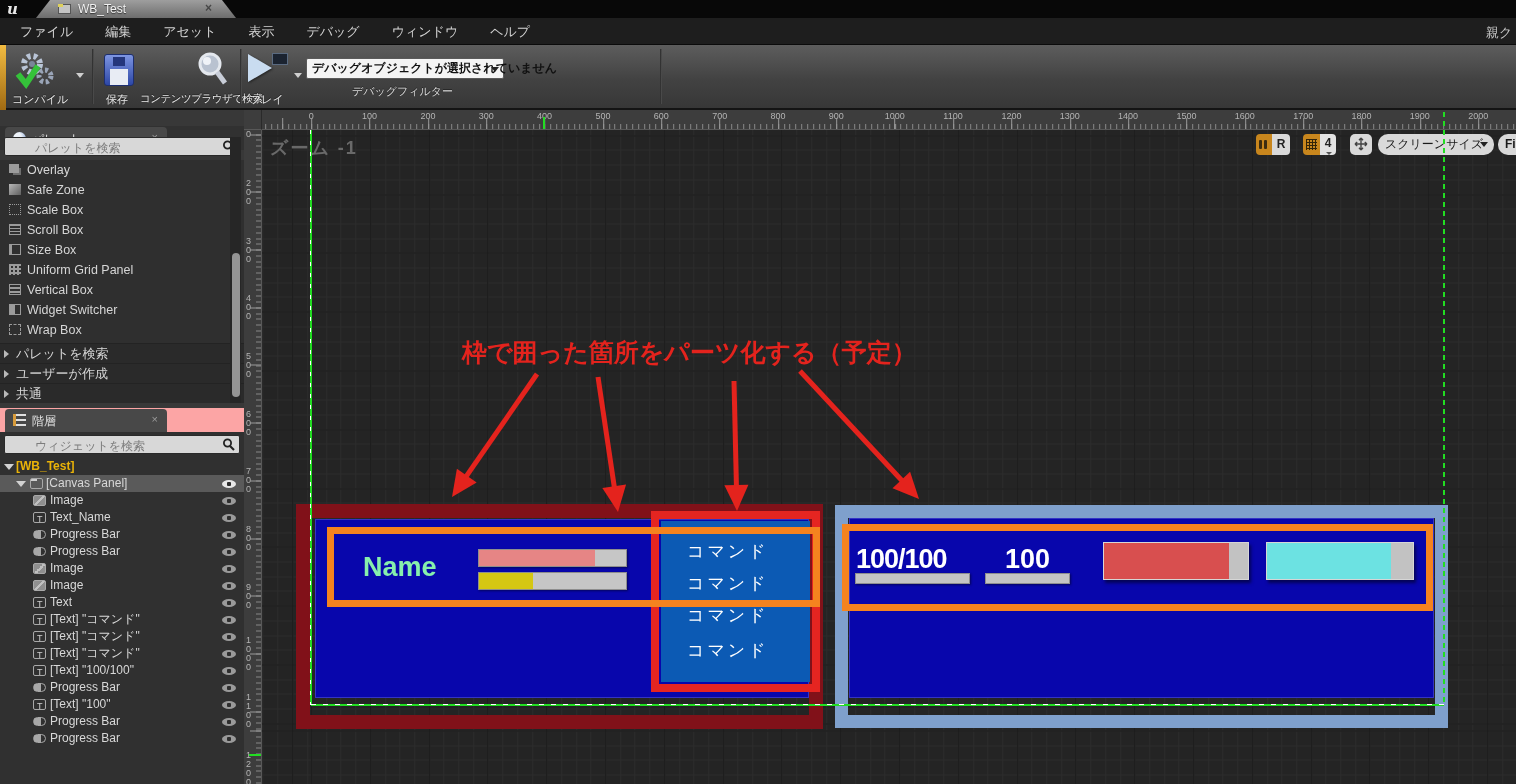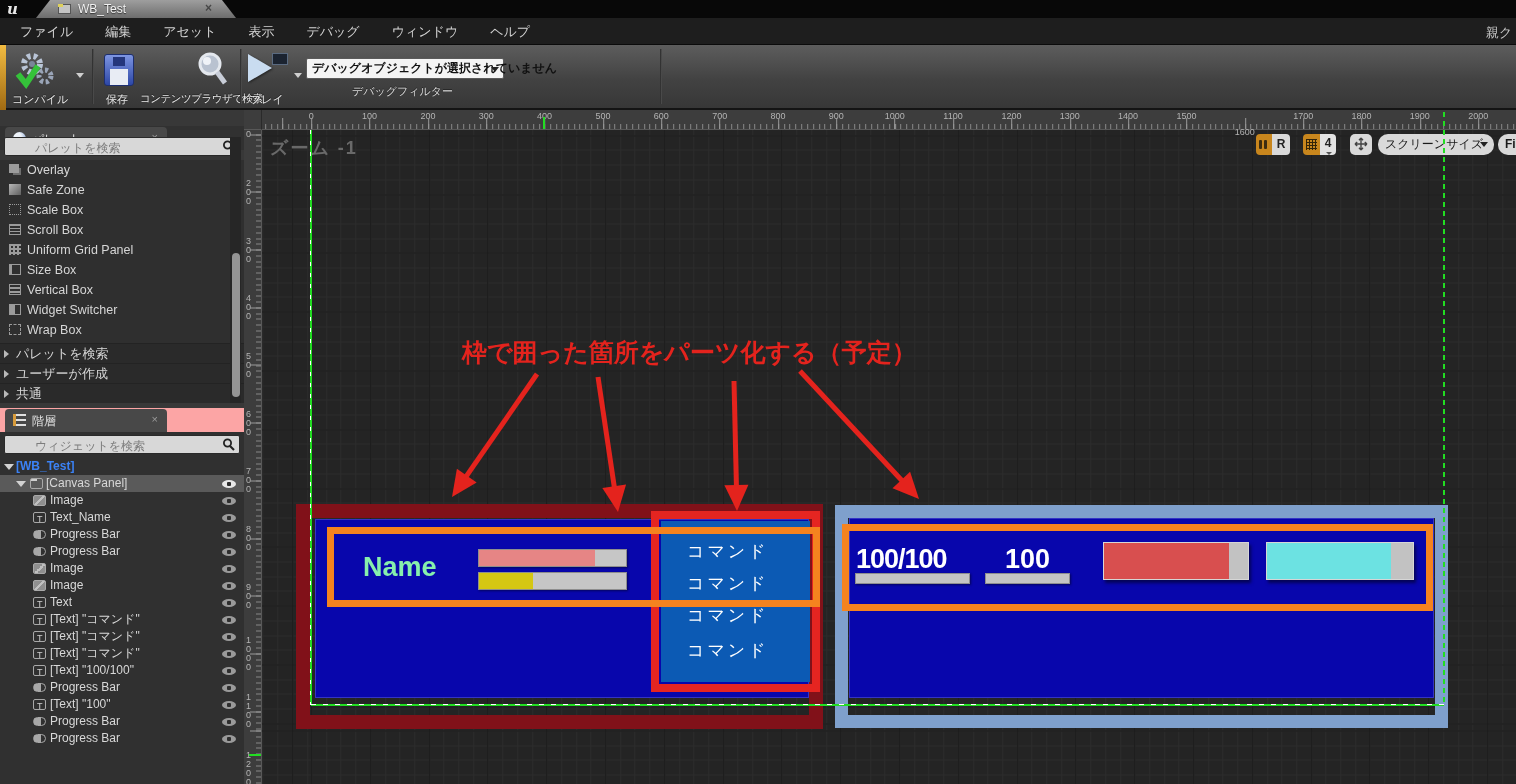--- a/index.html
+++ b/index.html
@@ -87,21 +87,21 @@
     background:#2a2a2a; border-top:1px solid #232323; }
   .pcat .tri { position:absolute; left:4px; top:6px; width:0; height:0;
     border-top:4px solid transparent; border-bottom:4px solid transparent; border-left:5px solid #b8b8b8; }
   .pscroll-track { position:absolute; left:230px; top:27px; width:11px; height:266px; background:#262626; }
   .pscroll-thumb { position:absolute; left:232px; top:143px; width:8px; height:144px; background:#949494; border-radius:4px; }
 
   .hiersec { position:absolute; left:0; top:298px; width:244px; height:376px; background:#303030; }
   .tree { position:absolute; left:0; top:50px; width:244px; }
   .hrow { position:relative; height:17px; line-height:17px; font-size:12px; color:#d8d8d8; white-space:nowrap; }
   .hrow.sel { background:#5a5a5a; }
-  .hrow.bold { font-weight:bold; color:#3b82f6; }
+  .hrow.bold { font-weight:bold; color:#eab308; }
   .hlabel { position:absolute; top:0; }
   .lvl0 .hlabel { left:16px; } .lvl1 .hlabel { left:46px; } .lvl2 .hlabel { left:50px; }
   .hexp { display:none; position:absolute; top:6px; width:0; height:0;
     border-left:5px solid transparent; border-right:5px solid transparent; border-top:6px solid #d2d2d2; }
   .hrow .hexp.exp { display:block; }
   .lvl0 .hexp { left:4px; } .lvl1 .hexp { left:16px; }
   .hic { display:none; position:absolute; top:3px; width:13px; height:11px; border:1px solid #a8a8a8; border-radius:2px; }
   .lvl1 .hic { left:30px; } .lvl2 .hic { left:33px; }
   .hic.canvas-panel-icon { display:block; border-style:solid; background:
     linear-gradient(#cfcfcf 0 2px, transparent 2px) no-repeat 0 0/6px 2px; }
@@ -317,26 +317,26 @@
         </div>
         <div class="prow">
           <span class="pic scalebox-icon"></span>
           <span>Scale Box</span>
         </div>
         <div class="prow">
           <span class="pic scrollbox-icon"></span>
           <span>Scroll Box</span>
         </div>
         <div class="prow">
+          <span class="pic sizebox-icon"></span>
+          <span>Size Box</span>
+        </div>
+        <div class="prow">
           <span class="pic uniformgrid-icon"></span>
           <span>Uniform Grid Panel</span>
-        </div>
-        <div class="prow">
-          <span class="pic sizebox-icon"></span>
-          <span>Size Box</span>
         </div>
         <div class="prow">
           <span class="pic verticalbox-icon"></span>
           <span>Vertical Box</span>
         </div>
         <div class="prow">
           <span class="pic widgetswitcher-icon"></span>
           <span>Widget Switcher</span>
         </div>
         <div class="prow">
@@ -500,21 +500,21 @@
         <span class="rlabel" style="left: 399.3px;">600</span>
         <span class="rlabel" style="left: 457.65px;">700</span>
         <span class="rlabel" style="left: 516px;">800</span>
         <span class="rlabel" style="left: 574.35px;">900</span>
         <span class="rlabel" style="left: 632.7px;">1000</span>
         <span class="rlabel" style="left: 691.05px;">1100</span>
         <span class="rlabel" style="left: 749.4px;">1200</span>
         <span class="rlabel" style="left: 807.75px;">1300</span>
         <span class="rlabel" style="left: 866.1px;">1400</span>
         <span class="rlabel" style="left: 924.45px;">1500</span>
-        <span class="rlabel" style="left: 982.8px; margin-top: 16px;">1600</span>
+        <span class="rlabel" style="left: 982.8px;">1600</span>
         <span class="rlabel" style="left: 1041.15px;">1700</span>
         <span class="rlabel" style="left: 1099.5px;">1800</span>
         <span class="rlabel" style="left: 1157.85px;">1900</span>
         <span class="rlabel" style="left: 1216.2px;">2000</span>
       </div>
     <div class="vruler" id="vruler-labels">
       <span class="vtick-green"></span>
     <div class="vlabel" style="top: 4px;">0</div>
         <div class="vlabel" style="top: 61.9px;">200</div>
         <div class="vlabel" style="top: 119.6px;">300</div>

